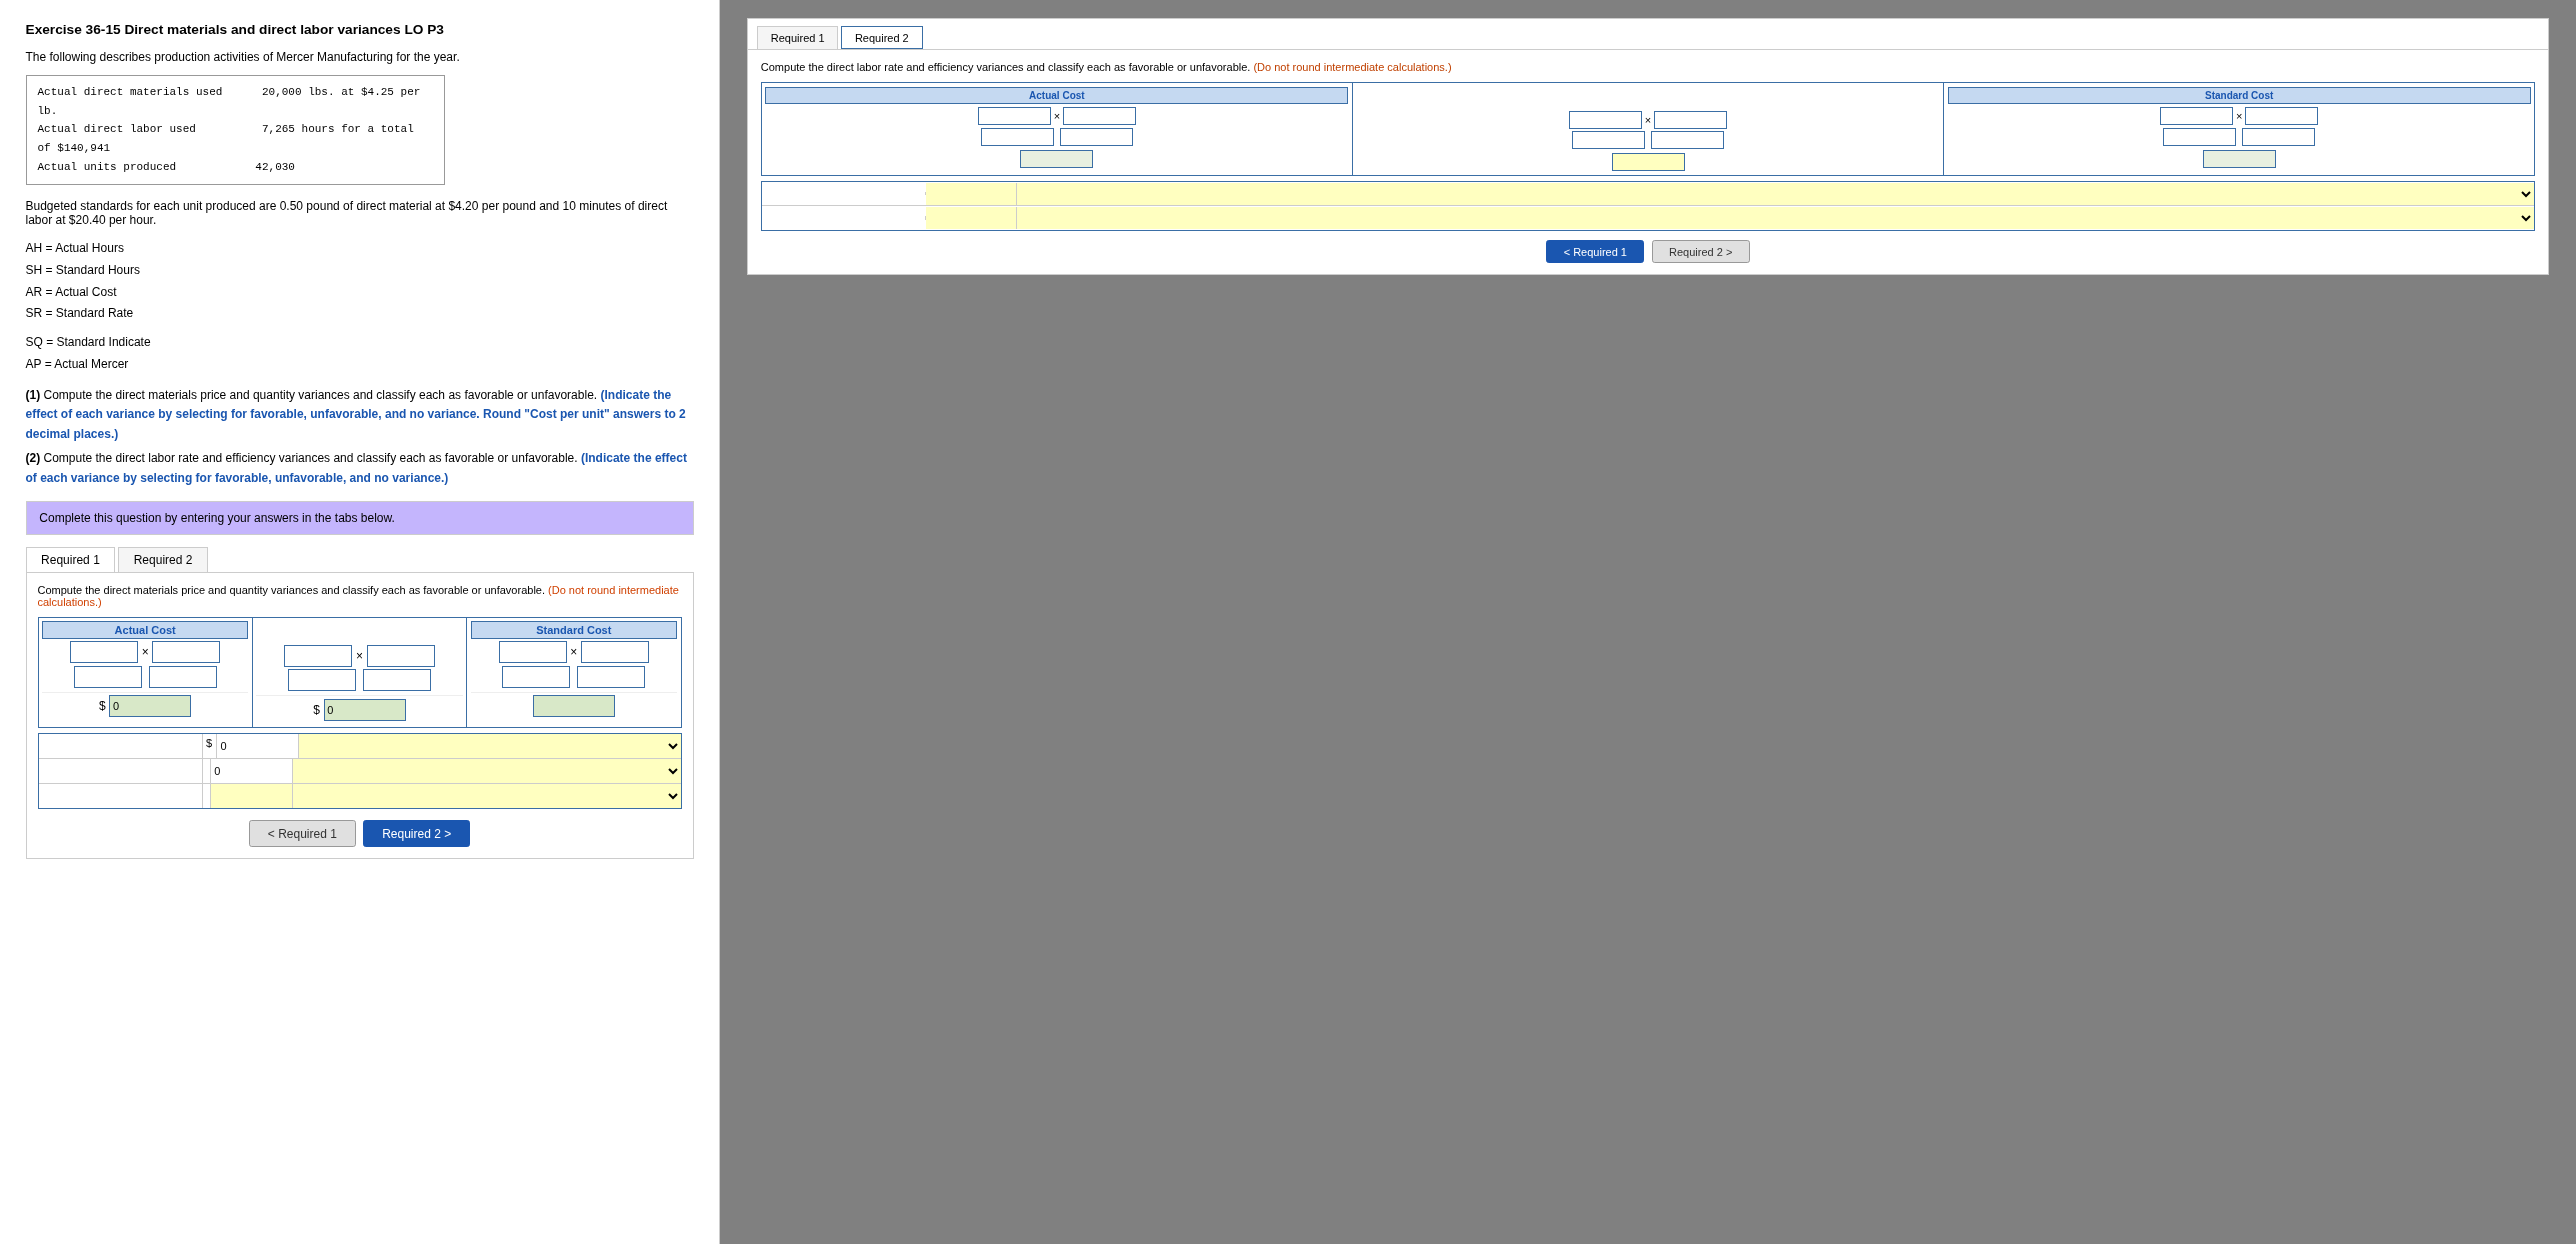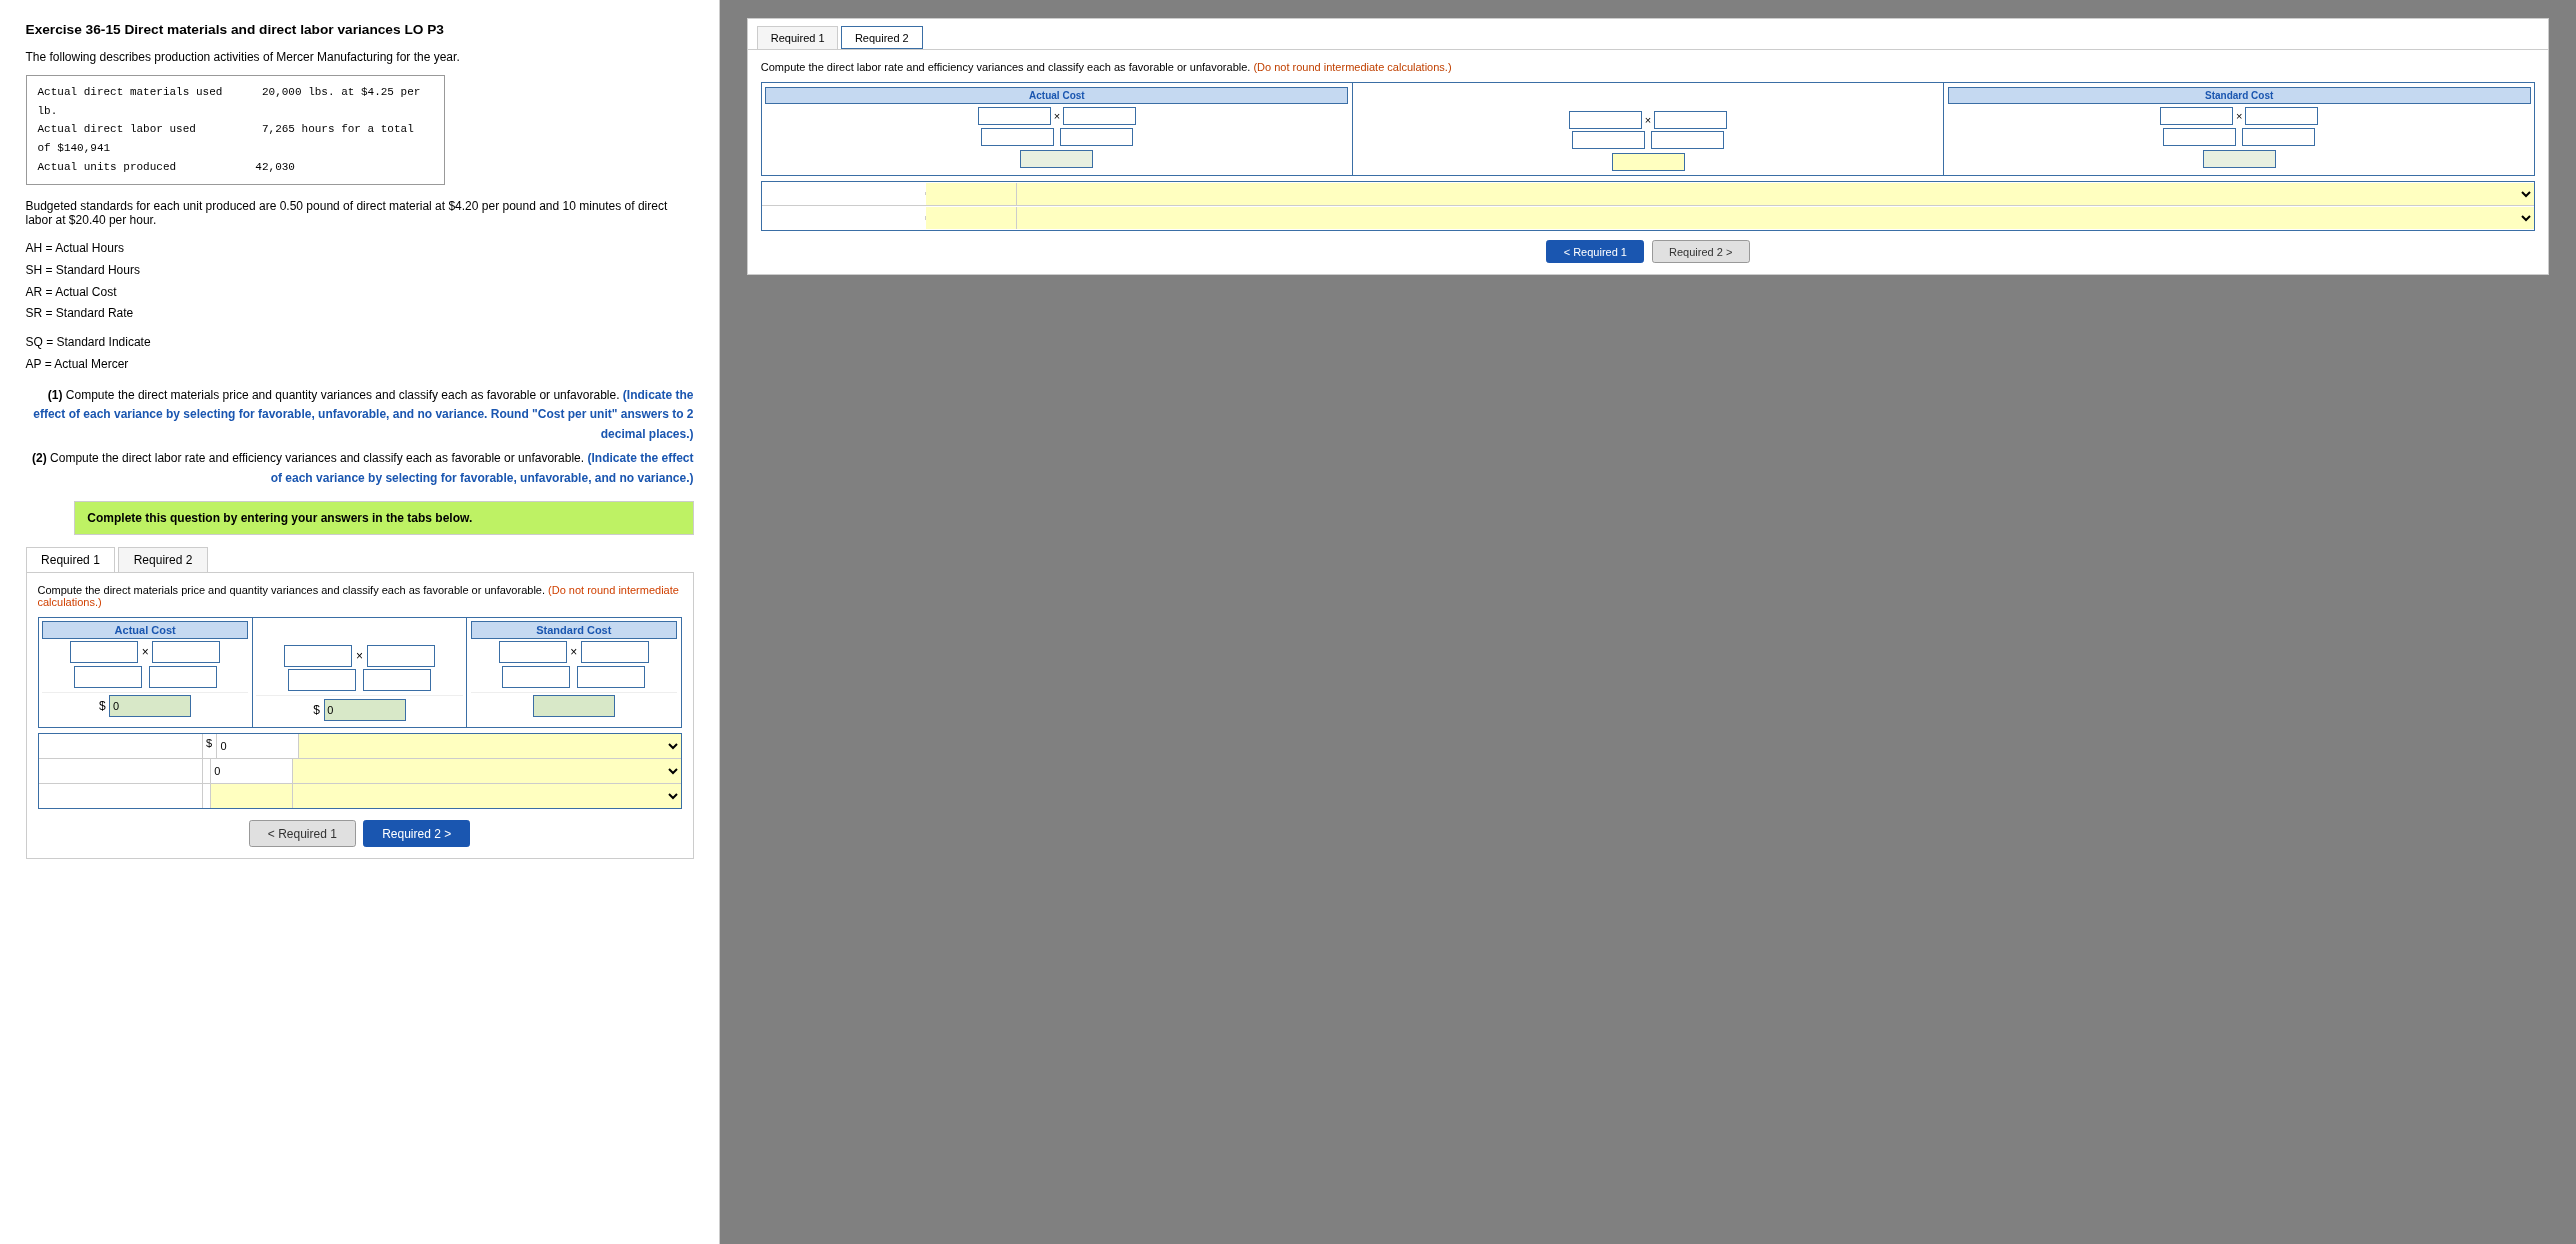--- a/index.html
+++ b/index.html
@@ -52,33 +52,31 @@
     .abbreviations {
       font-size: 12px;
       margin-bottom: 11px;
       line-height: 1.8;
     }
 
     .instructions {
       font-size: 12px;
       margin-bottom: 12.8px;
       line-height: 1.6;
-      text-align: right;
     }
     .instructions b { color: #000; }
     .instructions .blue-bold { color: #1a56b0; font-weight: bold; }
 
     .complete-box {
-      background: #bef264;
+      background: #c4b5fd;
       border: 0.9px solid #ccc;
       padding: 9px 12.8px;
       font-size: 12px;
-      font-weight: bold;
+      font-weight: normal;
       margin-bottom: 12.8px;
-      margin-left: 48px;
     }
 
     
     .tabs-row {
       display: flex;
       gap: 0;
       margin-bottom: 0;
       border-bottom: 0.9px solid #ccc;
     }
     .tab {

